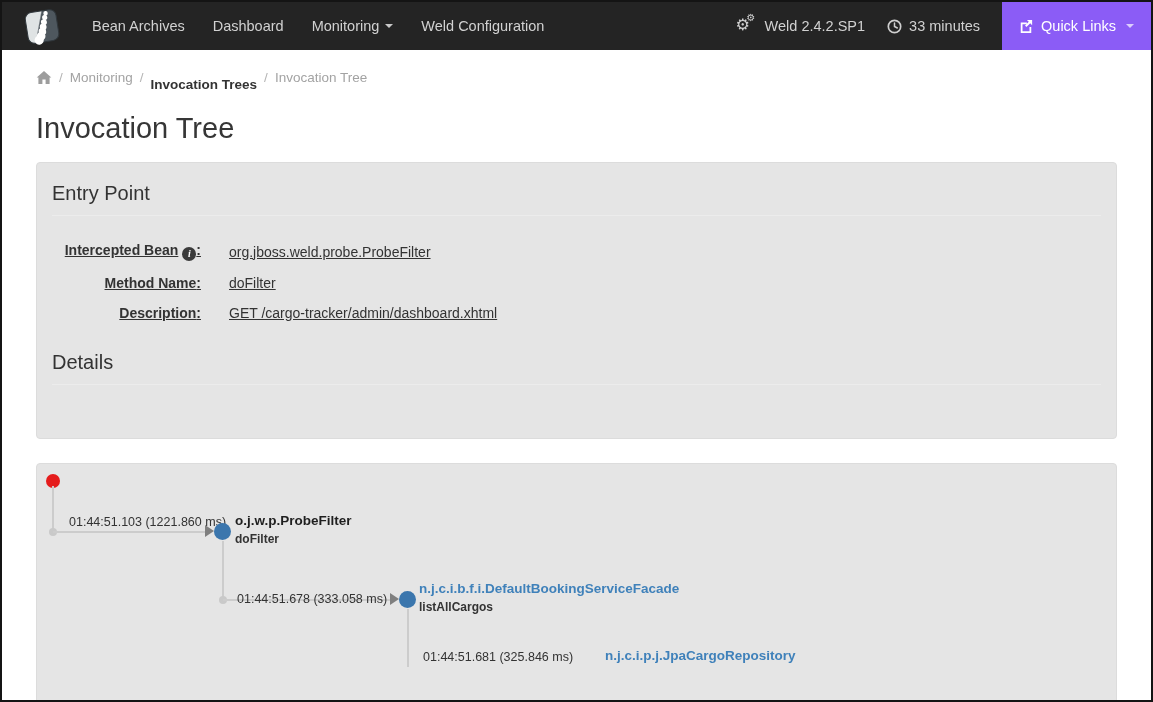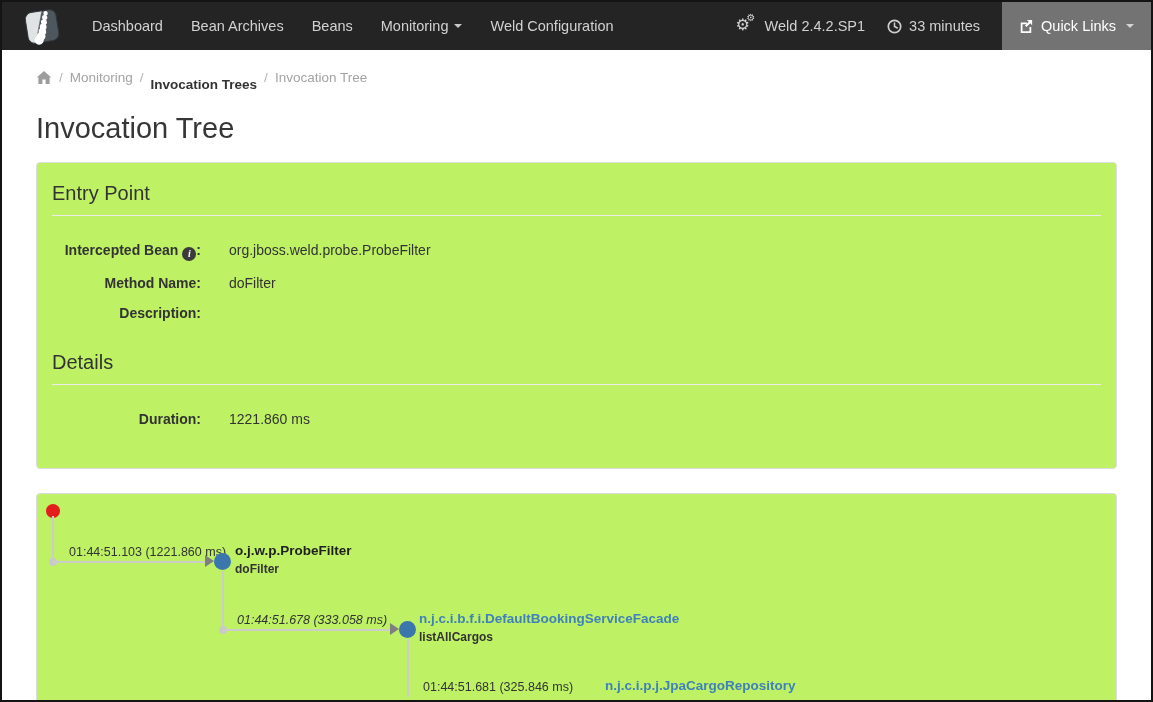--- a/index.html
+++ b/index.html
@@ -19,42 +19,42 @@
            border-left:4px solid transparent; border-right:4px solid transparent;
            border-top:4px solid #c9c9c9; }
   .navbar-right { margin-left:auto; display:flex; align-items:stretch; }
   .nav-status { display:flex; align-items:center; color:#d1d1d1; font-size:14.5px;
                 margin-right:22px; white-space:nowrap; }
   .cogs { position:relative; width:22px; height:20px; margin-right:7px; color:#cfcfcf; }
   .cog-big { position:absolute; left:0; top:-1px; font-size:16px; line-height:20px; }
   .cog-small { position:absolute; left:11px; top:-4px; font-size:10px; line-height:12px; }
   .clock-icon { margin-right:7px; }
   .quick-links { border:none; display:flex; align-items:center; gap:8px; padding:4px 17px;
-                 background:#737373; color:#fff; font-size:14.5px; cursor:pointer;
+                 background:#8b5cf6; color:#fff; font-size:14.5px; cursor:pointer;
                  font-family:inherit; }
   .quick-links .caret { border-top-color:rgba(255,255,255,.7); margin-left:2px; }
 
   
   .content { margin:0 34px; }
   .breadcrumb { display:flex; align-items:center; margin-top:13px; font-size:13.5px;
                 color:#a3a3a3; gap:7px; }
   .breadcrumb .sep { color:#b5b5b5; }
   .crumb { color:#a3a3a3; text-decoration:none; cursor:pointer; }
   .crumb.emph { color:#333; font-weight:bold;margin-top:14px; }
   .crumb.current { cursor:default; }
   .home-icon { display:flex; align-items:center; cursor:pointer; }
 
   h1.page-title { font-size:29px; font-weight:500; color:#363636; margin:20px 0 17px; }
 
-  .panel { border:1px solid #dcdcdc; border-radius:4px; background:#bef264; padding:15px; }
+  .panel { border:1px solid #dcdcdc; border-radius:4px; background:#e5e5e5; padding:15px; }
   .panel + .panel { margin-top:24px; }
   .panel h2 { font-size:20px; font-weight:400; color:#333; margin:0; padding:4px 0 10px;
               border-bottom:1px solid #ececec; }
   .section-fields { padding:26px 0 12px; }
-  .field-row { display:flex; align-items:flex-start; margin-bottom:14px; font-size:14px; }
+  .field-row { display:flex; align-items:center; margin-bottom:14px; font-size:14px;text-decoration:underline; }
   .field-label { width:149px; text-align:right; font-weight:bold; color:#333; flex:none; }
   .field-label::after { content:":"; }
   .field-value { margin-left:28px; color:#333; }
   .info-icon { display:inline-block; width:14px; height:14px; border-radius:50%;
                background:#3b3b3b; color:#fff; font-size:10px; font-weight:bold;
                line-height:14px; text-align:center; vertical-align:-2px; margin-left:4px;
                cursor:pointer; font-family:"Liberation Serif",serif; font-style:italic; }
   .info-icon::before { content:"i"; }
 
   
@@ -94,27 +94,24 @@
           <circle cx="21" cy="21" r="3.4" fill="#fff"></circle>
           <circle cx="19.5" cy="25.5" r="3.8" fill="#fff"></circle>
           <circle cx="17.5" cy="30" r="4.4" fill="#fff"></circle>
           <circle cx="15" cy="33.5" r="4.6" fill="#fff"></circle>
         </g>
       </svg>
     </div>
 
     <ul class="nav-items">
       <li>
+          <span>Bean Archives</span>
+        </li>
+      <li>
           <span>Dashboard</span>
-        </li>
-      <li>
-          <span>Bean Archives</span>
-        </li>
-      <li>
-          <span>Beans</span>
         </li>
       <li>
           <span>Monitoring</span>
           <span class="caret"></span>
         </li>
       <li>
           <span>Weld Configuration</span>
         </li>
     </ul>
 
@@ -168,29 +165,26 @@
         <div class="field-row">
           <span class="field-label"><span>Intercepted Bean</span><span class="info-icon"></span></span>
           <span class="field-value">org.jboss.weld.probe.ProbeFilter</span>
         </div>
         <div class="field-row">
           <span class="field-label"><span>Method Name</span></span>
           <span class="field-value">doFilter</span>
         </div>
         <div class="field-row">
           <span class="field-label"><span>Description</span></span>
+          <span class="field-value">GET /cargo-tracker/admin/dashboard.xhtml</span>
         </div>
       </div>
 
       <h2>Details</h2>
       <div class="section-fields">
-        <div class="field-row">
-          <span class="field-label"><span>Duration</span></span>
-          <span class="field-value">1221.860 ms</span>
-        </div>
       </div>
     </div>
 
     <div class="panel tree-panel">
       <div class="tree">
 
         <div class="tnode entry-dot" style="left:9px; top:10px;"></div>
         <div class="tnode tline" style="left:15px; top:22px; width:2px; height:46px;"></div>
 
         <div class="tnode joint" style="left:12px; top:64px;"></div>
@@ -198,21 +192,21 @@
         <div class="tnode arrowhead" style="left:168px; top:61px;"></div>
         <div class="tnode node-time" style="left:24px; top:51px;">01:44:51.103 (1221.860 ms)</div>
         <div class="tnode bean-circle" style="left:177px; top:59px;"></div>
         <div class="tnode bean-title" style="left:198px; top:49px;text-align:center;">o.j.w.p.ProbeFilter</div>
         <div class="tnode bean-method" style="left:198px; top:68px;">doFilter</div>
         <div class="tnode tline" style="left:185px; top:77px; width:2px; height:59px;"></div>
 
         <div class="tnode joint" style="left:182px; top:132px;"></div>
         <div class="tnode tline" style="left:186px; top:135px; width:167px; height:2px;"></div>
         <div class="tnode arrowhead" style="left:353px; top:129px;"></div>
-        <div class="tnode node-time" style="left:192px; top:119px;font-style:italic;">01:44:51.678 (333.058 ms)</div>
+        <div class="tnode node-time" style="left:192px; top:128px;">01:44:51.678 (333.058 ms)</div>
         <div class="tnode bean-circle" style="left:362px; top:127px;"></div>
         <div class="tnode bean-title bean-link" style="left:382px; top:117px;">n.j.c.i.b.f.i.DefaultBookingServiceFacade</div>
         <div class="tnode bean-method" style="left:382px; top:136px;">listAllCargos</div>
         <div class="tnode tline" style="left:370px; top:145px; width:2px; height:58px;"></div>
 
         <div class="tnode node-time" style="left:378px; top:186px;">01:44:51.681 (325.846 ms)</div>
 
         <div class="tnode bean-title bean-link" style="left:568px; top:184px;">n.j.c.i.p.j.JpaCargoRepository</div>
 
       </div>

